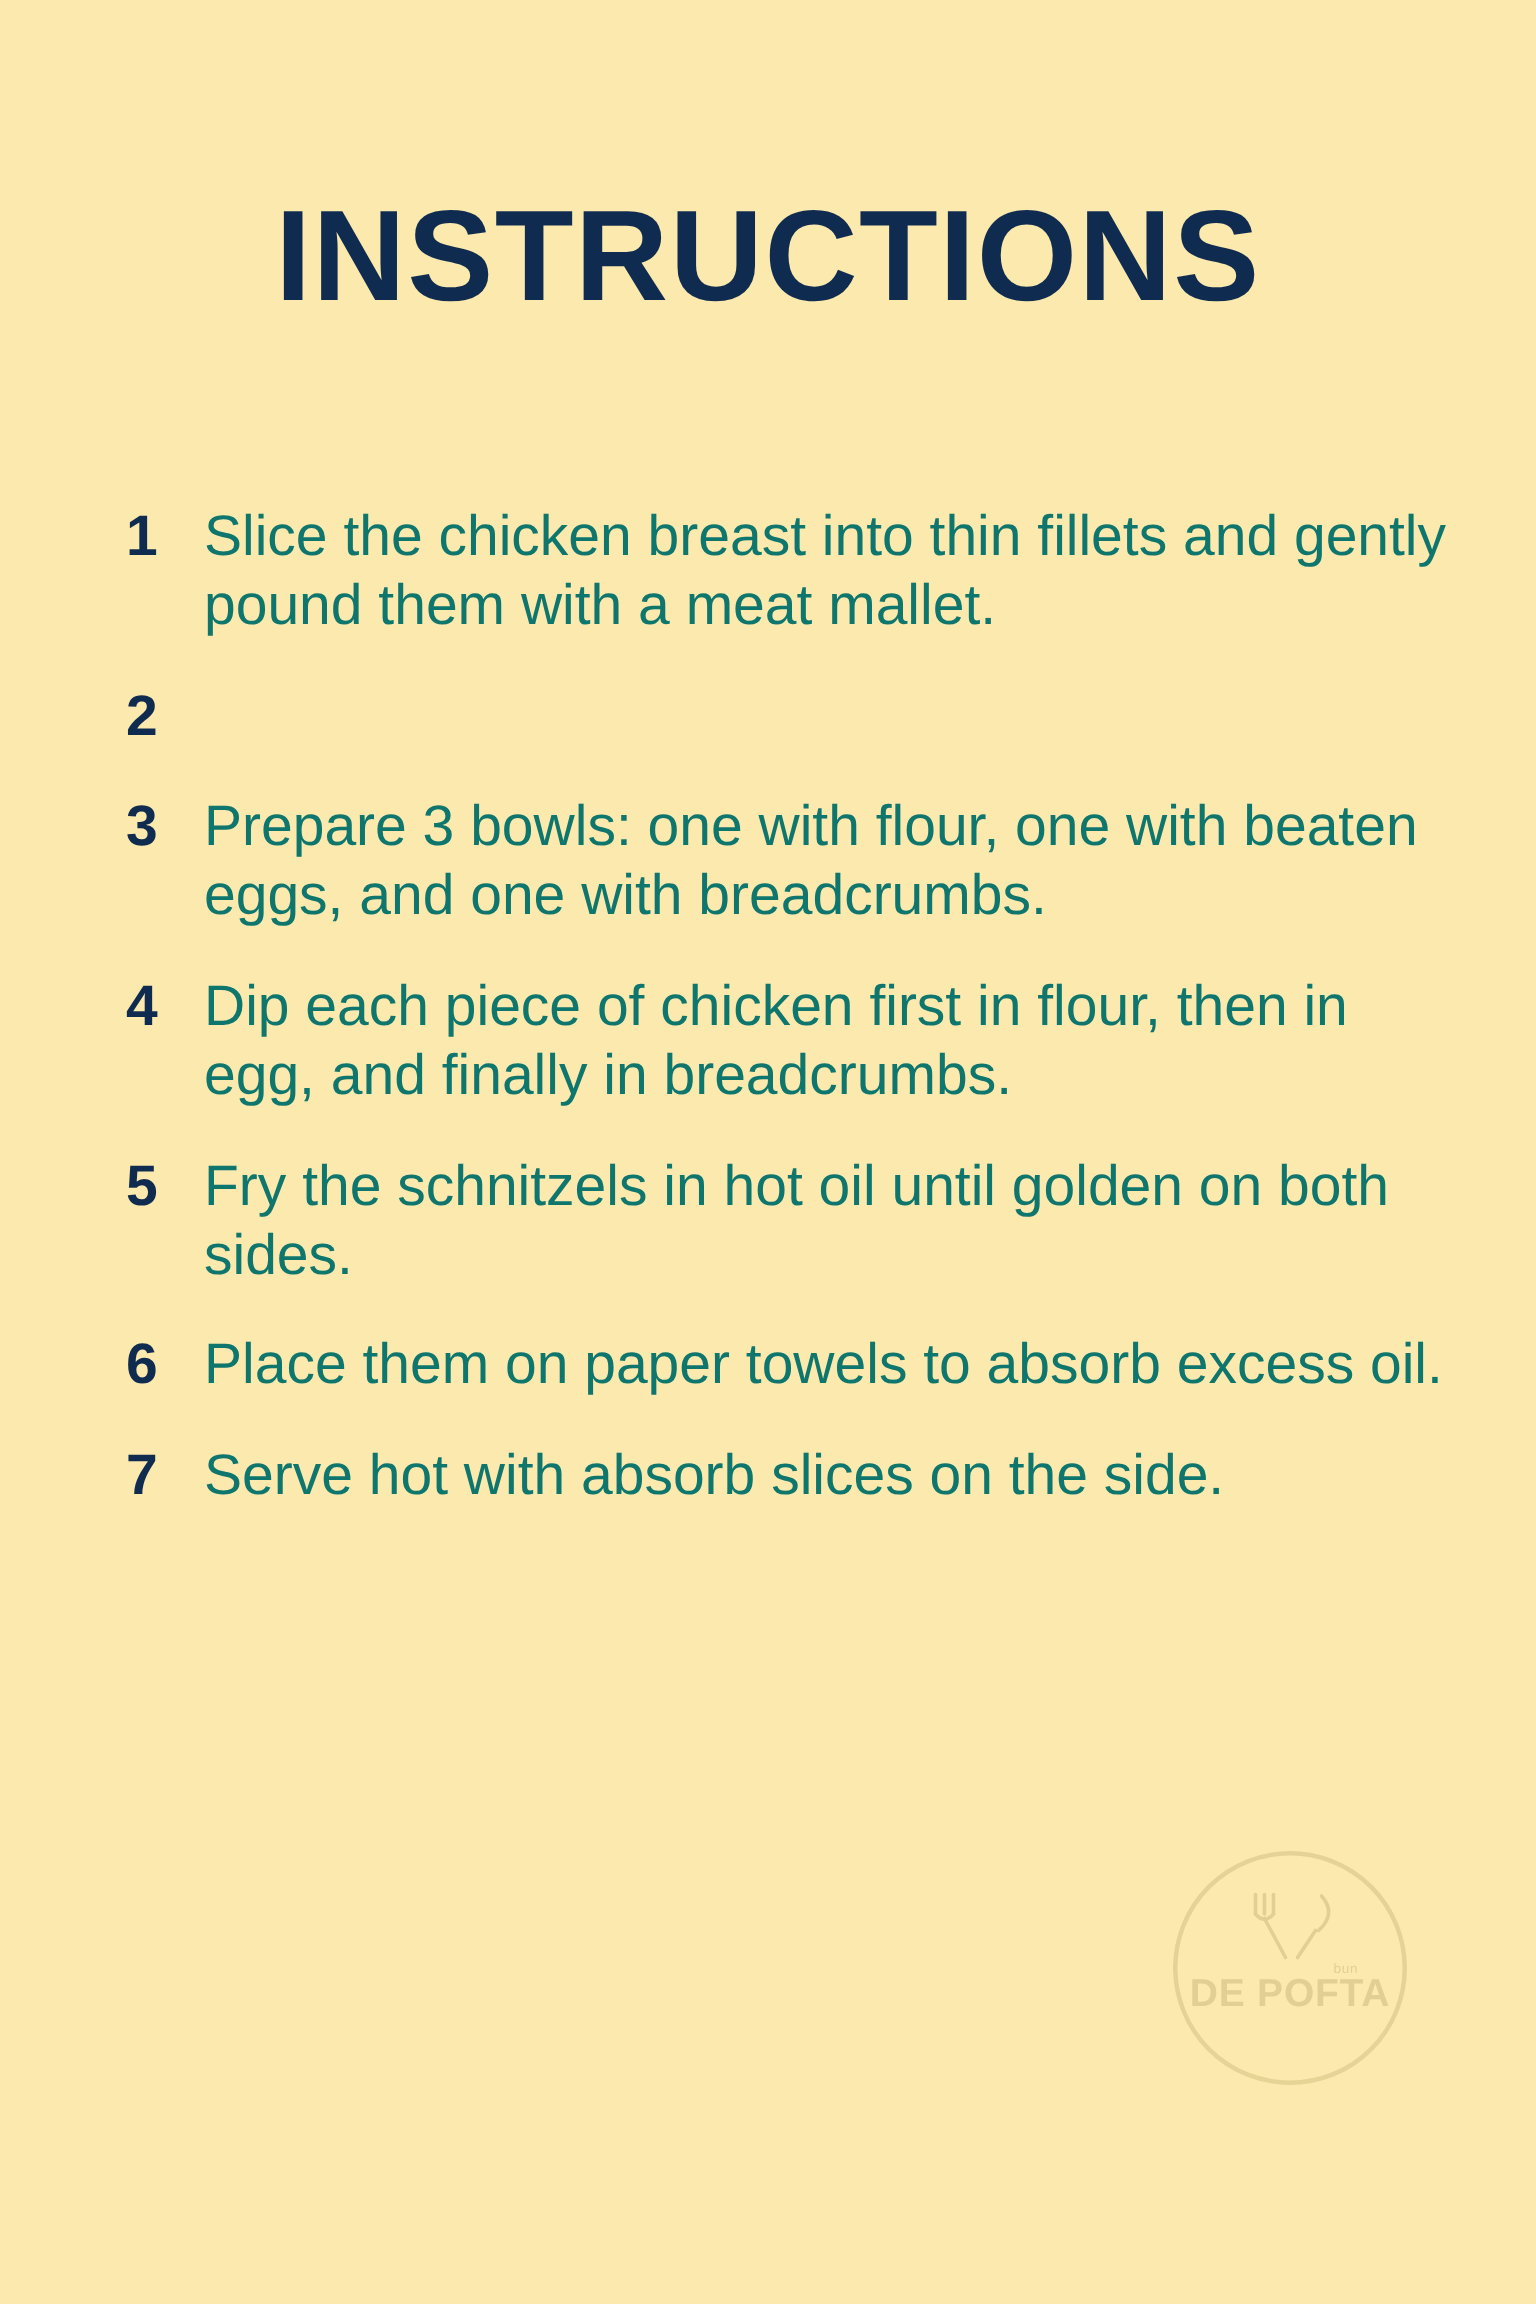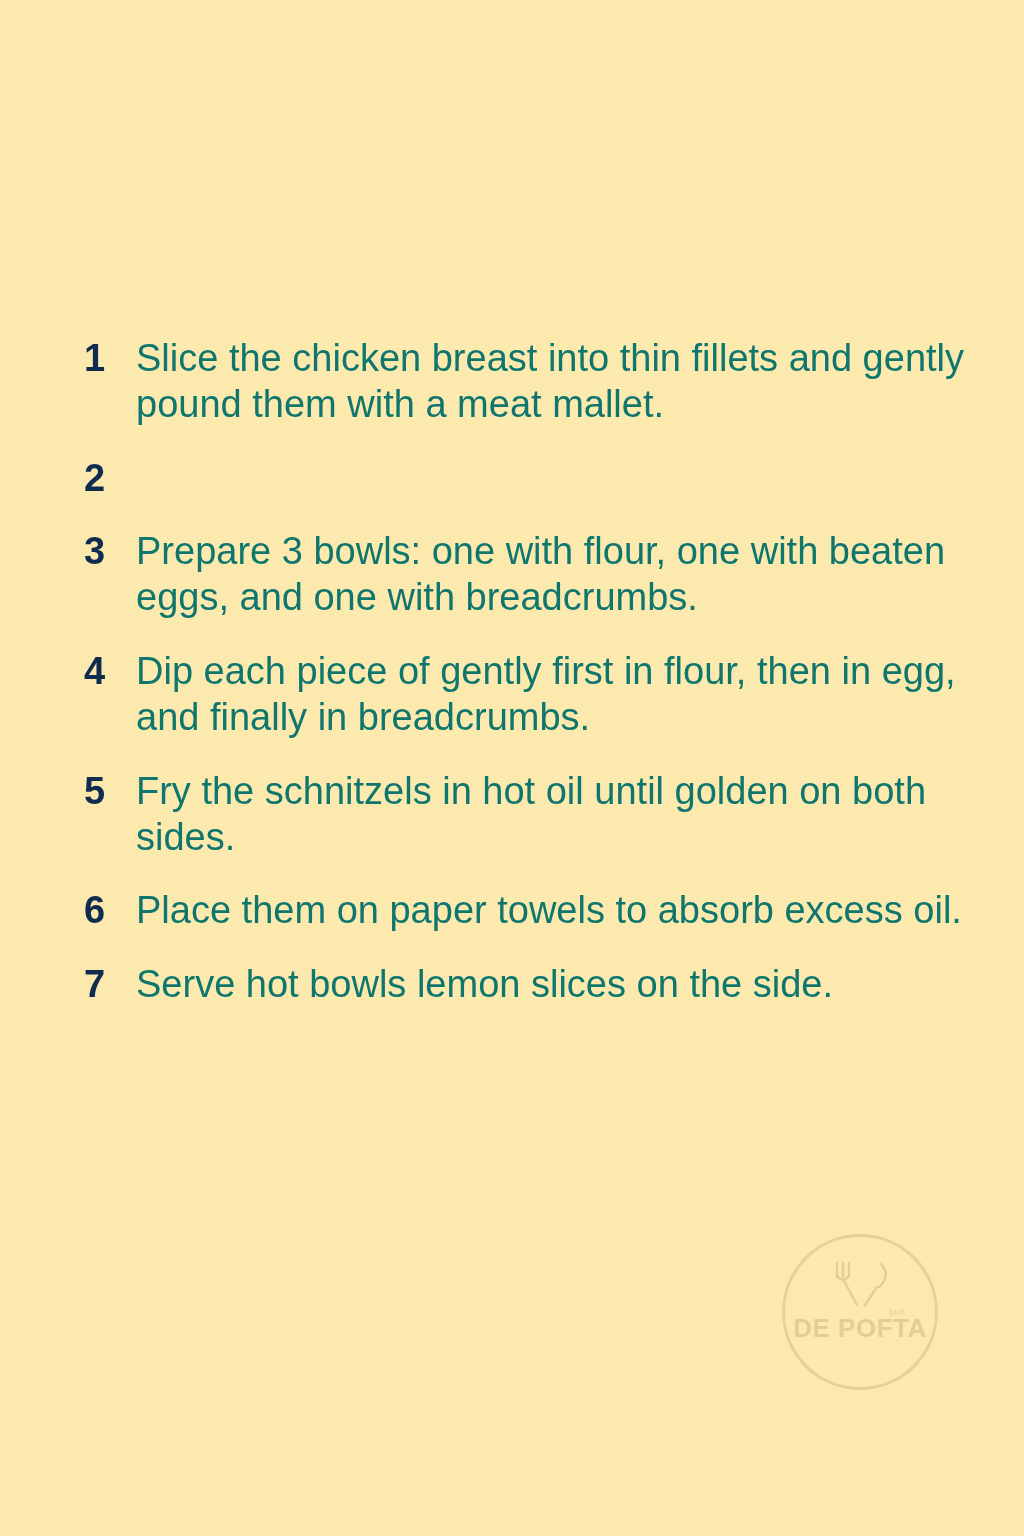--- a/index.html
+++ b/index.html
@@ -102,55 +102,56 @@
     font-size: 9px;
     color: #ddcb8f;
     letter-spacing: 0.5px;
   }
 </style>
 </head>
 <body>
 
 <div class="page">
 
+  <div class="title">INSTRUCTIONS</div>
 
   <div class="steps">
 
     <div class="step">
       <div class="step-num">1</div>
       <div class="step-text">Slice the chicken breast into thin fillets and gently pound them with a meat mallet.</div>
     </div>
 
     <div class="step">
       <div class="step-num">2</div>
     </div>
 
     <div class="step">
       <div class="step-num">3</div>
       <div class="step-text">Prepare 3 bowls: one with flour, one with beaten eggs, and one with breadcrumbs.</div>
     </div>
 
     <div class="step">
       <div class="step-num">4</div>
-      <div class="step-text">Dip each piece of gently first in flour, then in egg, and finally in breadcrumbs.</div>
+      <div class="step-text">Dip each piece of chicken first in flour, then in egg, and finally in breadcrumbs.</div>
     </div>
 
     <div class="step">
       <div class="step-num">5</div>
       <div class="step-text">Fry the schnitzels in hot oil until golden on both sides.</div>
     </div>
 
     <div class="step">
       <div class="step-num">6</div>
       <div class="step-text">Place them on paper towels to absorb excess oil.</div>
     </div>
 
     <div class="step">
       <div class="step-num">7</div>
-      <div class="step-text">Serve hot bowls lemon slices on the side.</div>
+      <div class="step-text">Serve hot with absorb slices on the side.</div>
     </div>
 
   </div>
 
   <div class="logo">
     <div class="logo-inner">
       <div class="logo-utensils">
         <svg width="90" height="52" viewBox="0 0 90 52" aria-hidden="true">
           <g stroke="#ddcb8f" stroke-width="2.4" fill="none" stroke-linecap="round">
             <line x1="22" y1="4" x2="22" y2="17"></line>

